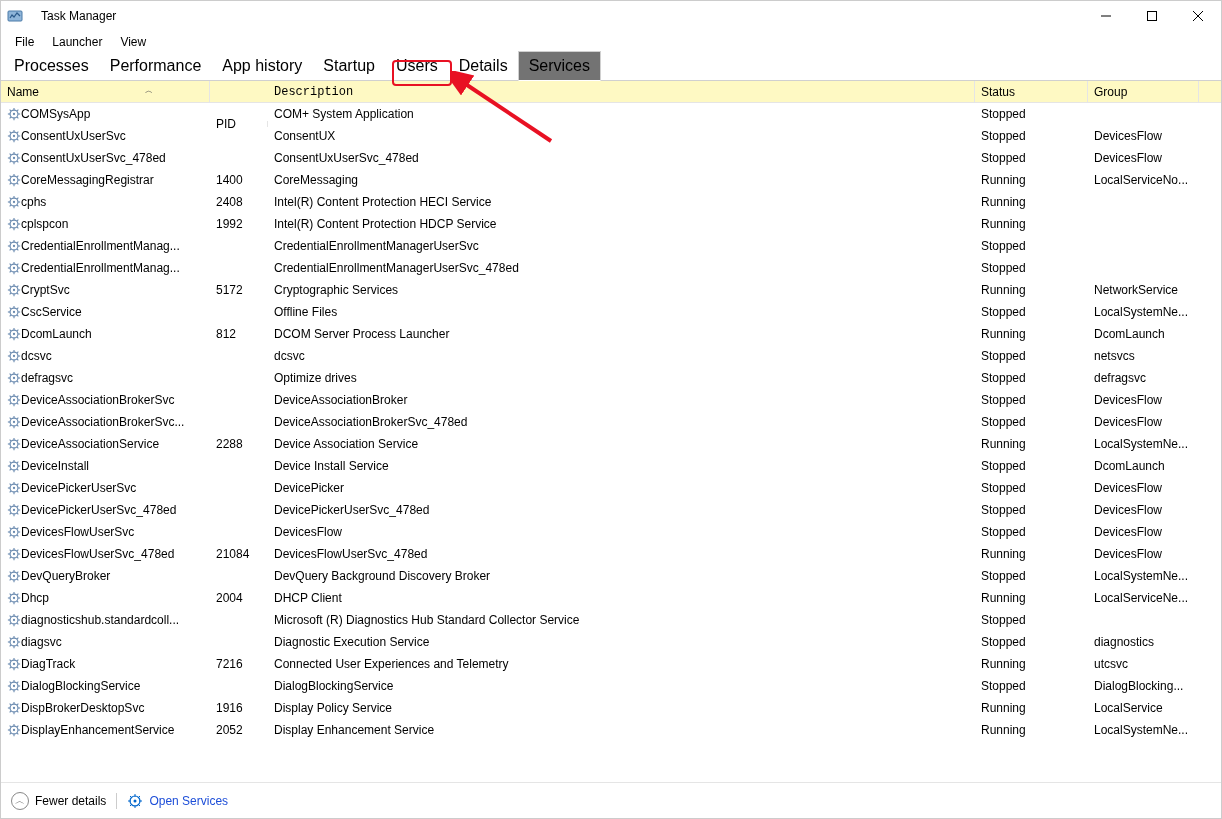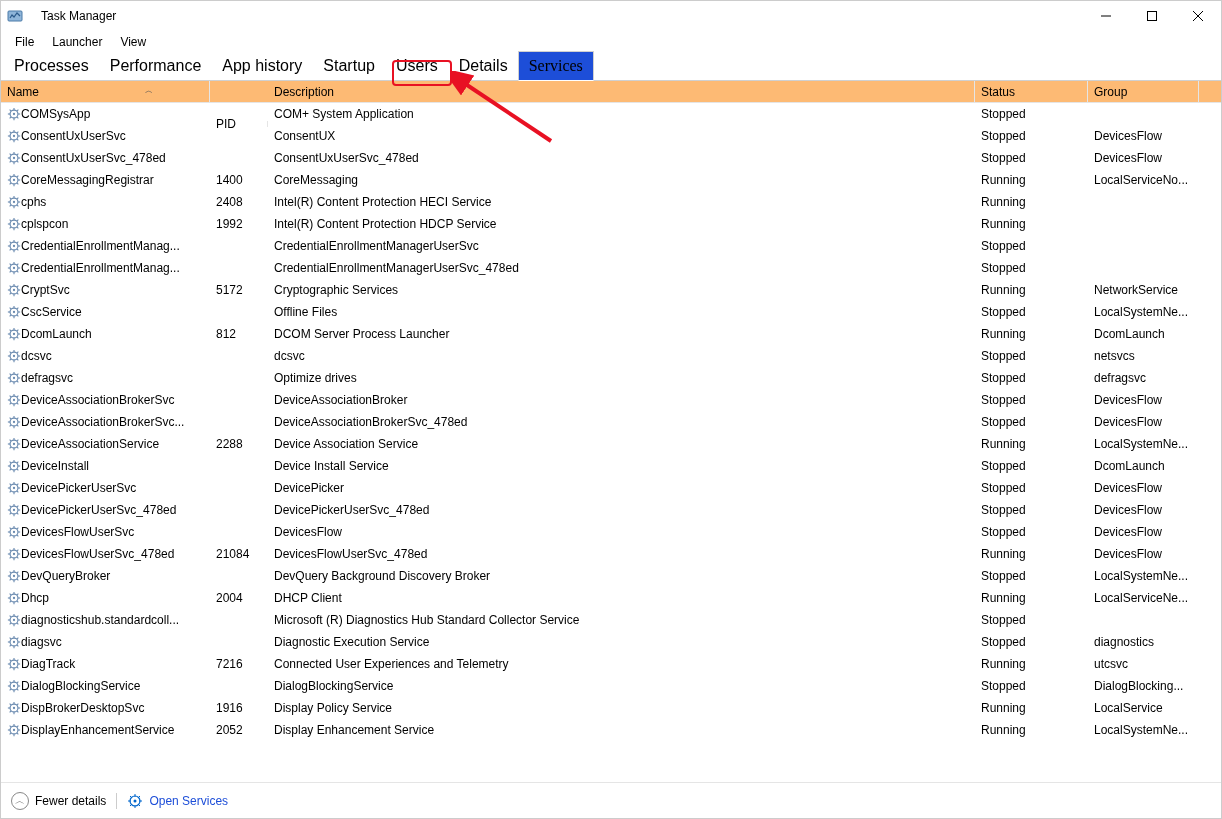--- a/index.html
+++ b/index.html
@@ -56,51 +56,50 @@
       border-bottom: none;
       font-size: 16px;
       cursor:pointer;
       background:#f0f0f0;
       border-color:#d9d9d9;
       margin-right:-1px;
       position:relative;
     }
     .tab:not(.active){ background:transparent; border-color:transparent;}
     .tab.active {
-      background:#1d4ed8;
+      background:#737373;
       border:1px solid #d0d0d0;
       border-bottom:1px solid #fff;
       z-index:2;
       top:1px;
-      font-family:Liberation Serif, serif;
     }
     .content {
       flex:1;
       display:flex;
       flex-direction:column;
       overflow:hidden;
     }
     .grid-headers {
       height: 22px;
       display:flex;
       border-bottom:1px solid #e5e5e5;
       font-size:12px;
-      background:#fdba74;
+      background:#fef9c3;
     }
     .col-h {
       padding:3px 6px;
       border-right:1px solid #e5e5e5;
       display:flex;
       align-items:center;
       gap:4px;
       cursor:pointer;
     }
     .col-name { width: 209px; }
     .col-pid { width: 58px; margin-top: 40px; }
-    .col-desc { width: 707px; }
+    .col-desc { width: 707px; font-family: Liberation Mono, monospace; }
     .col-status { width: 113px; }
     .col-group { width: 111px; }
     .sort-arrow { font-size:8px; color:#555; position:relative; top:-1px;}
     .grid-body {
       flex:1;
       overflow-y:scroll;
       overflow-x:hidden;
     }
     .row {
       height: 22px;

